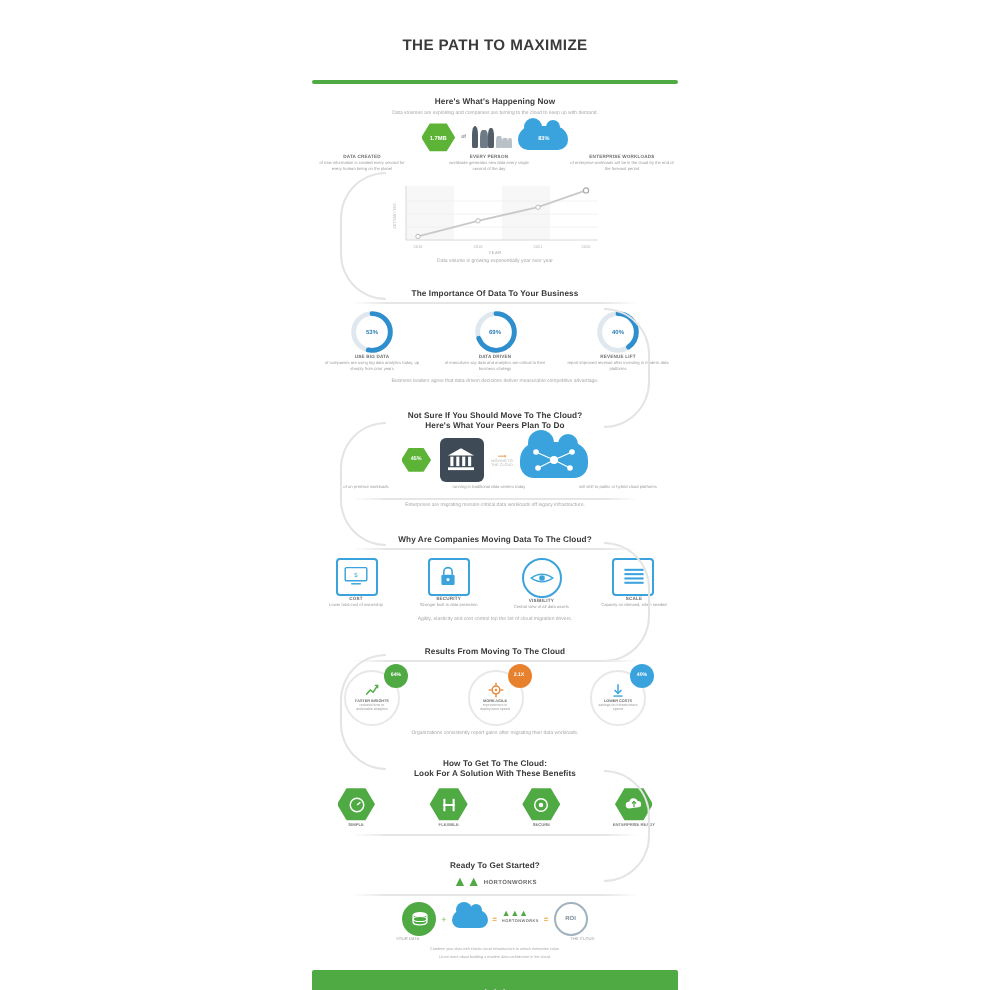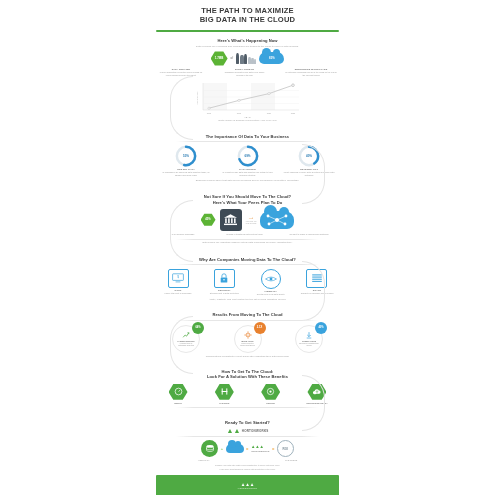--- a/index.html
+++ b/index.html
@@ -8,21 +8,21 @@
     font-family:"Liberation Sans","DejaVu Sans",sans-serif;
     color:#4a4a4a;overflow:hidden;
   }
   #page{position:relative;width:495px;height:495px;background:#ffffff;}
   .sheet{
     position:absolute;left:148px;top:0;width:199px;height:495px;
     background:#ffffff;
   }
   
   .title{
-    text-align:center;margin:0;padding-top:7px;
+    text-align:center;margin:12px;padding-top:7px;
     font-size:7.6px;line-height:8.8px;font-weight:bold;
     letter-spacing:.2px;color:#3b3b3b;
   }
   .title span{display:block;}
   .rule{
     height:2.2px;background:#4faa43;margin:5px 8px 0 8px;border-radius:1px;
   }
   
   .sec{position:relative;}
   .sec-h{
@@ -170,21 +170,20 @@
   .footer .fs{font-size:2px;color:#e3f2dd;letter-spacing:.3px;}
 </style>
 </head>
 <body>
 
 <div id="page">
   <div class="sheet">
 
     <div class="title">
       <span>THE PATH TO MAXIMIZE</span>
-      <span>BIG DATA IN THE CLOUD</span>
     </div>
     <div class="rule"></div>
 
     <div class="sec" style="margin-top:6px;">
       <div class="sec-h">Here's What's Happening Now</div>
       <div class="sec-sub">Data volumes are exploding and companies are turning to the cloud to keep up with demand.</div>
 
       <div class="row1">
         <div class="hexg">
           <span>1.7MB</span>

